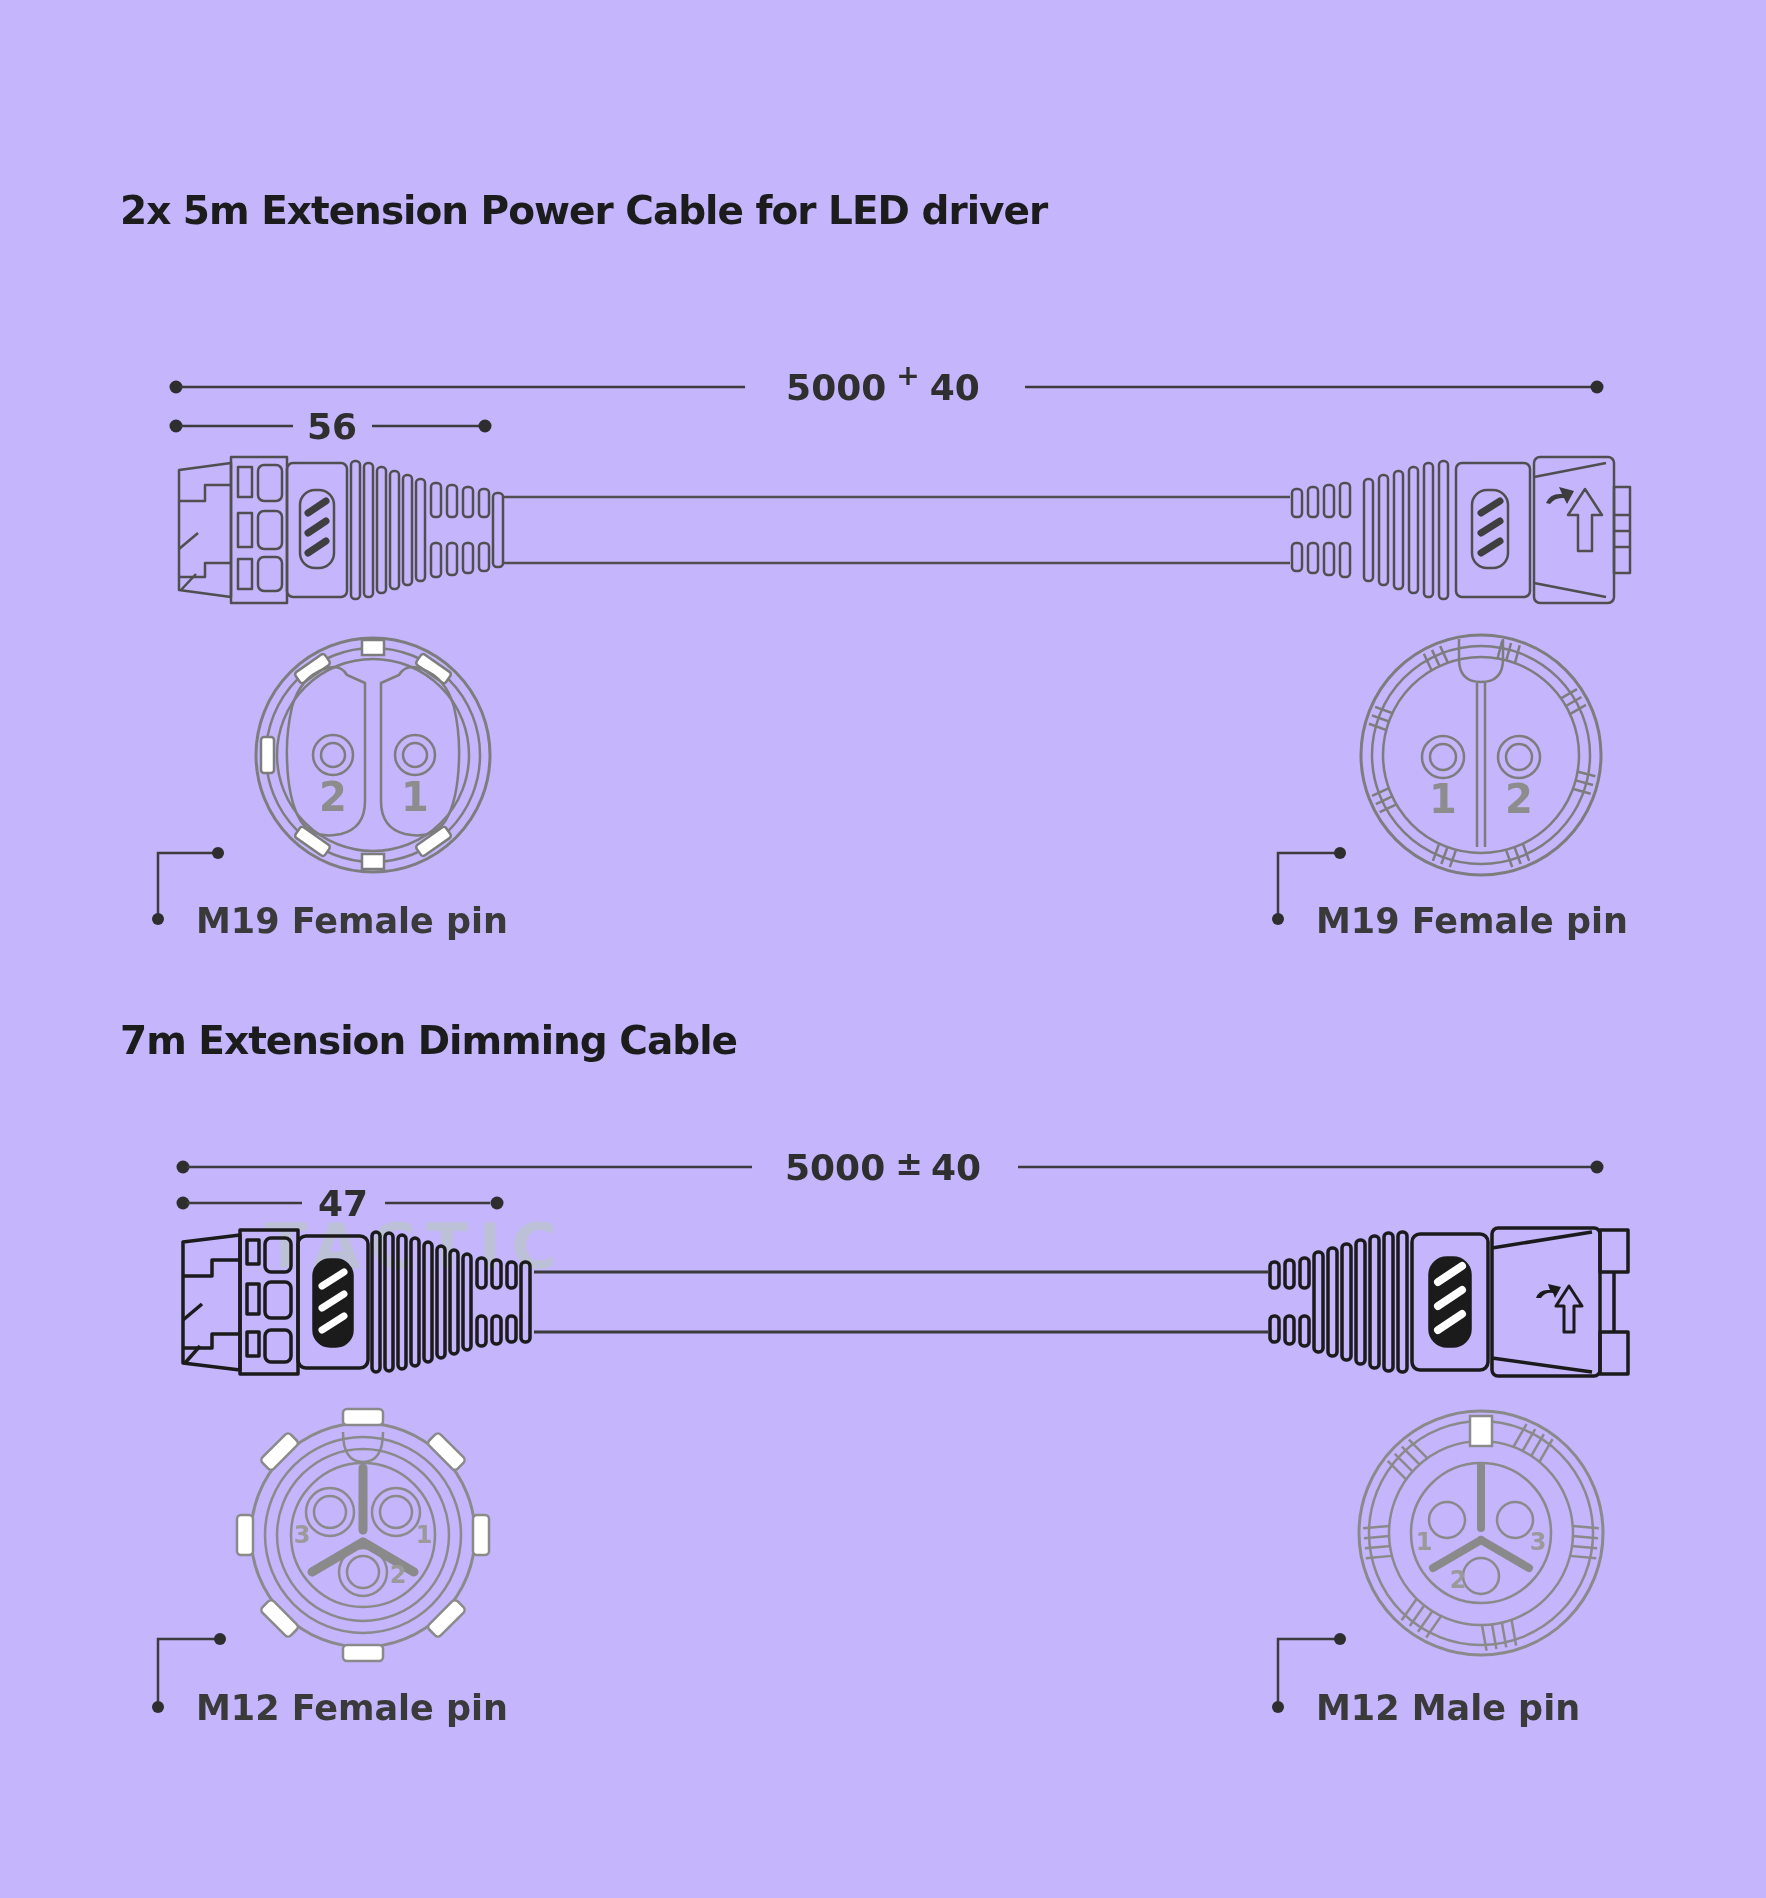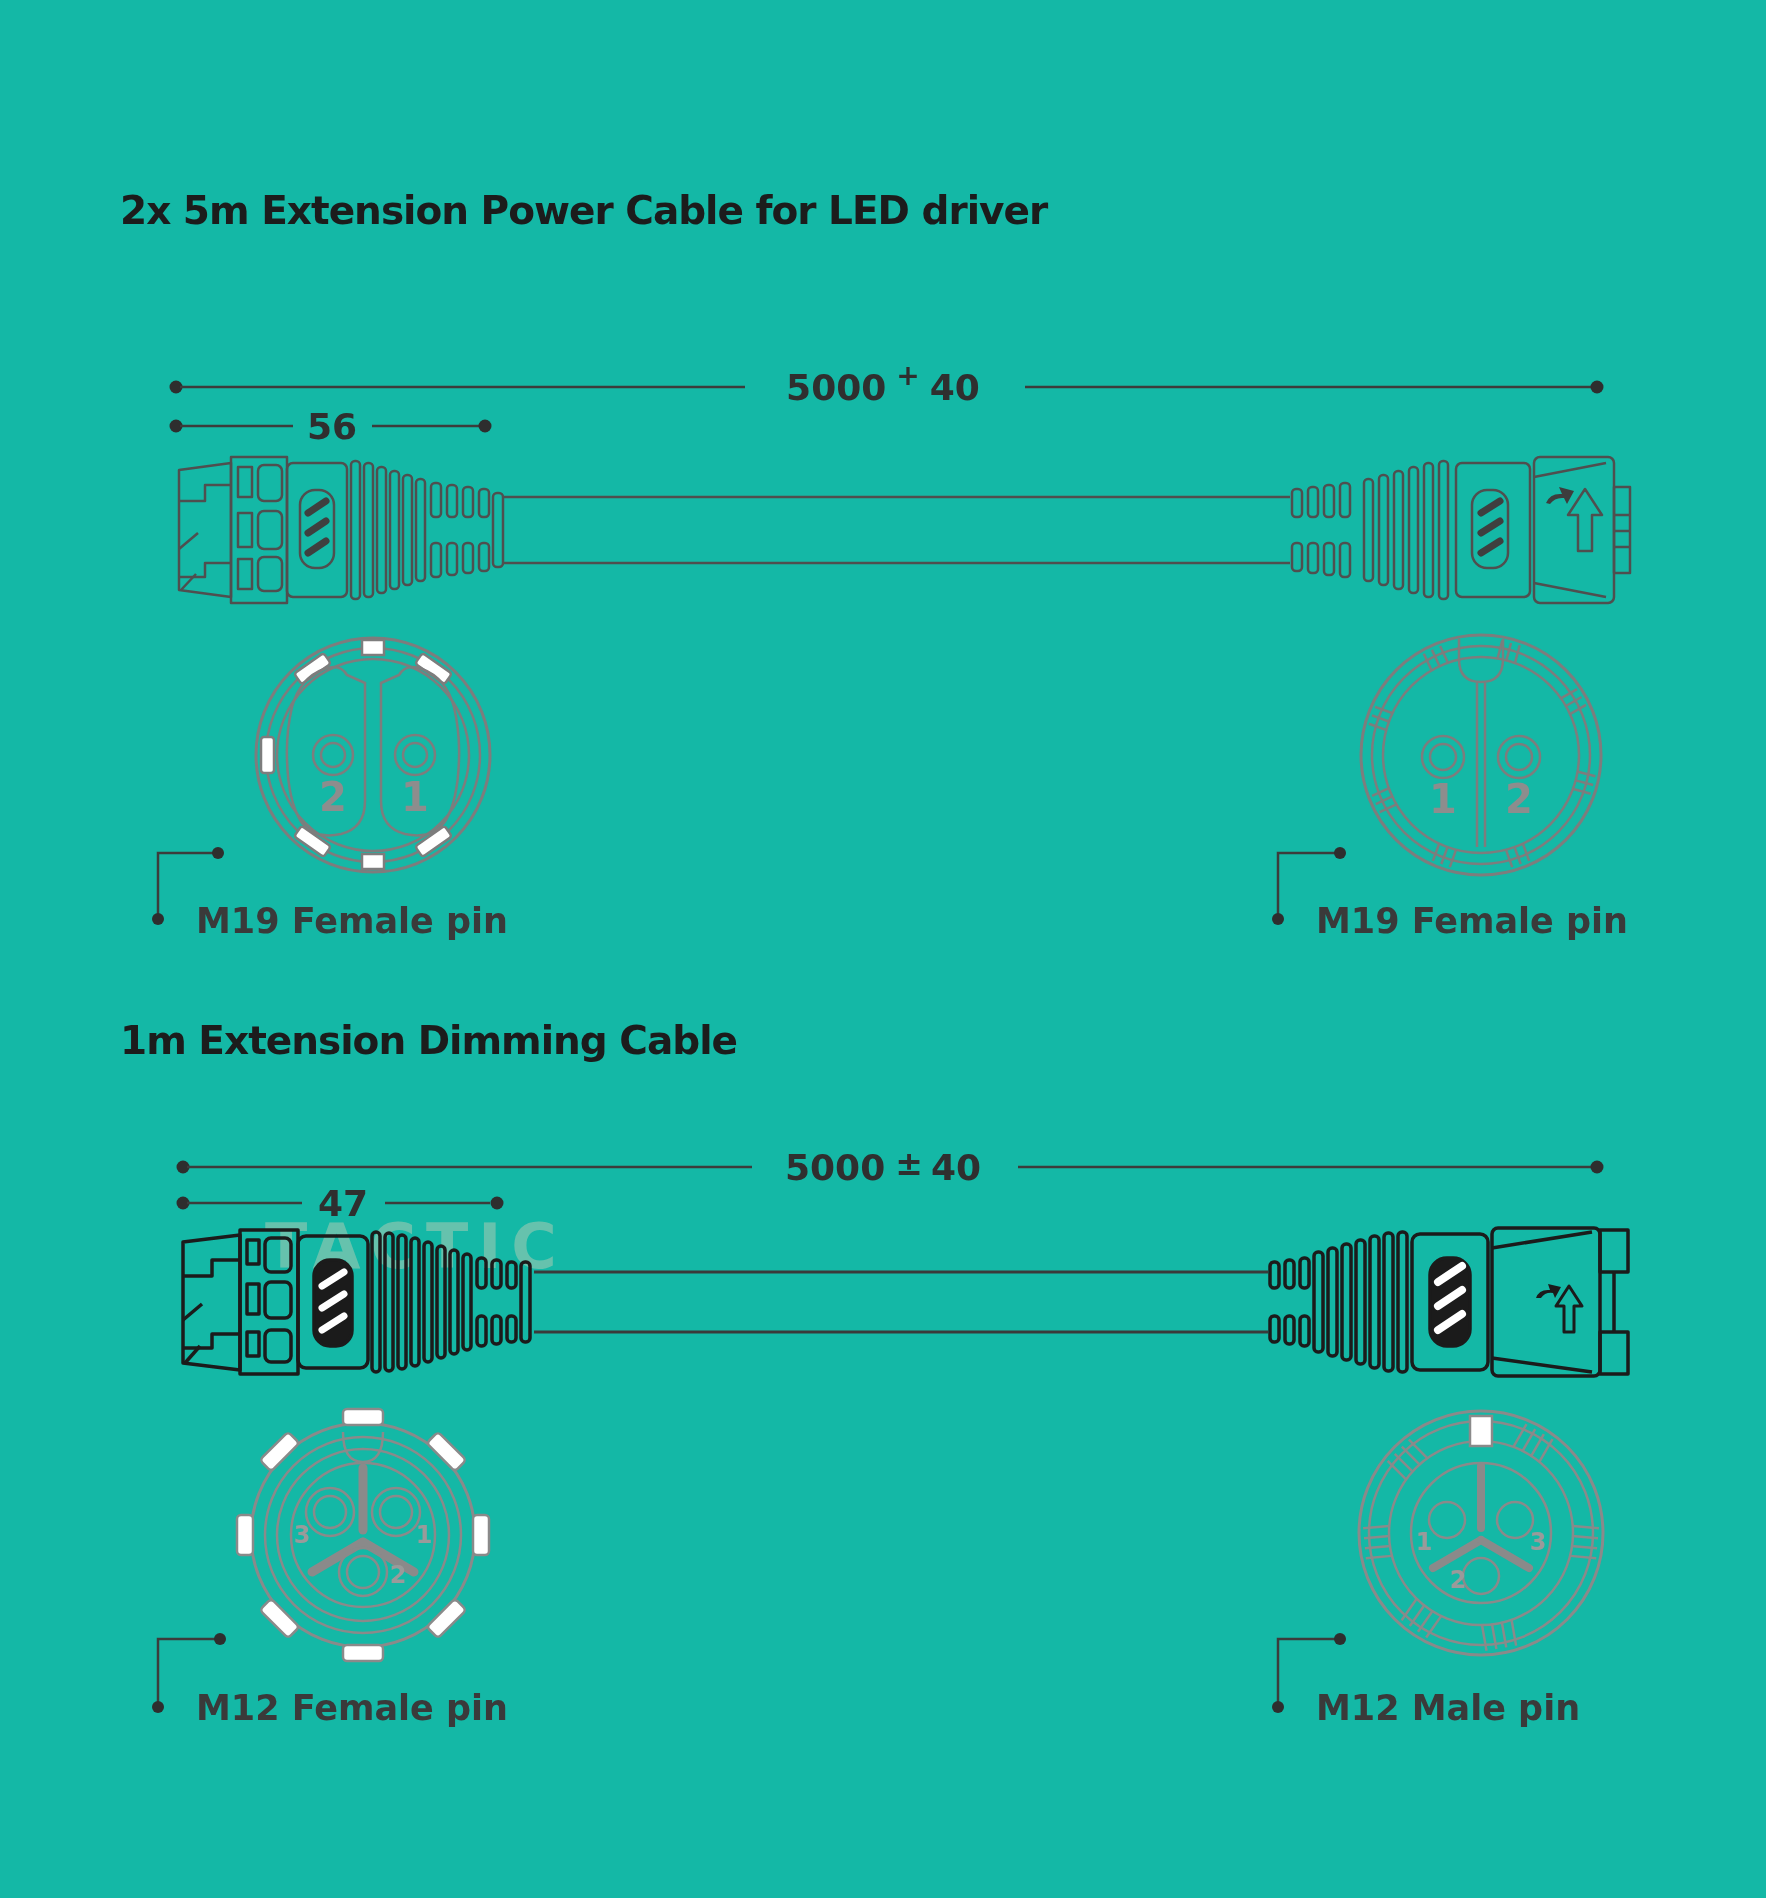--- a/index.html
+++ b/index.html
@@ -1,16 +1,16 @@
 <!DOCTYPE html>
 <html><head>
 <meta charset="utf-8">
 <style>
   html,body{margin:0;padding:0;background:#fff;}
-  .page{position:relative;width:1766px;height:1898px;background:#14b8a6;overflow:hidden;
+  .page{position:relative;width:1766px;height:1898px;background:#c4b5fd;overflow:hidden;
         font-family:"DejaVu Sans","Liberation Sans",sans-serif;}
   h2.title{position:absolute;left:120px;margin:0;font-size:39px;font-weight:700;
            letter-spacing:-1px;color:#1c1c1c;white-space:nowrap;}
   .t1{top:188px;}
   .t2{top:1018px;}
   svg.diag{position:absolute;left:0;font-family:"DejaVu Sans","Liberation Sans",sans-serif;}
   .d1{top:287px;}
   .d2{top:1080px;}
   text.dim{font-size:36px;font-weight:700;fill:#2f2f2f;}
   text.dim .tolsm{font-size:28px;}
@@ -210,21 +210,21 @@
     <text class="pin-label" x="196" y="646">M19 Female pin</text>
 
     <g stroke="#3c3c3c" stroke-width="2.5" fill="none">
       <polyline points="1340,566 1278,566 1278,632"></polyline>
       <circle cx="1340" cy="566" r="6" fill="#2e2e2e" stroke="none"></circle>
       <circle cx="1278" cy="632" r="6" fill="#2e2e2e" stroke="none"></circle>
     </g>
     <text class="pin-label" x="1316" y="646">M19 Female pin</text>
   </svg>
 
-  <h2 class="title t2">1m Extension Dimming Cable</h2>
+  <h2 class="title t2">7m Extension Dimming Cable</h2>
 
   <svg class="diag d2" width="1766" height="720" viewBox="0 0 1766 720">
 
     <text class="watermark" x="265" y="188">TACTIC</text>
 
     <g stroke="#3c3c3c" stroke-width="2.5">
       <circle cx="183" cy="87" r="6.5" fill="#2e2e2e" stroke="none"></circle>
       <line x1="187" y1="87" x2="752" y2="87"></line>
       <line x1="1018" y1="87" x2="1592" y2="87"></line>
       <circle cx="1597" cy="87" r="6.5" fill="#2e2e2e" stroke="none"></circle>

